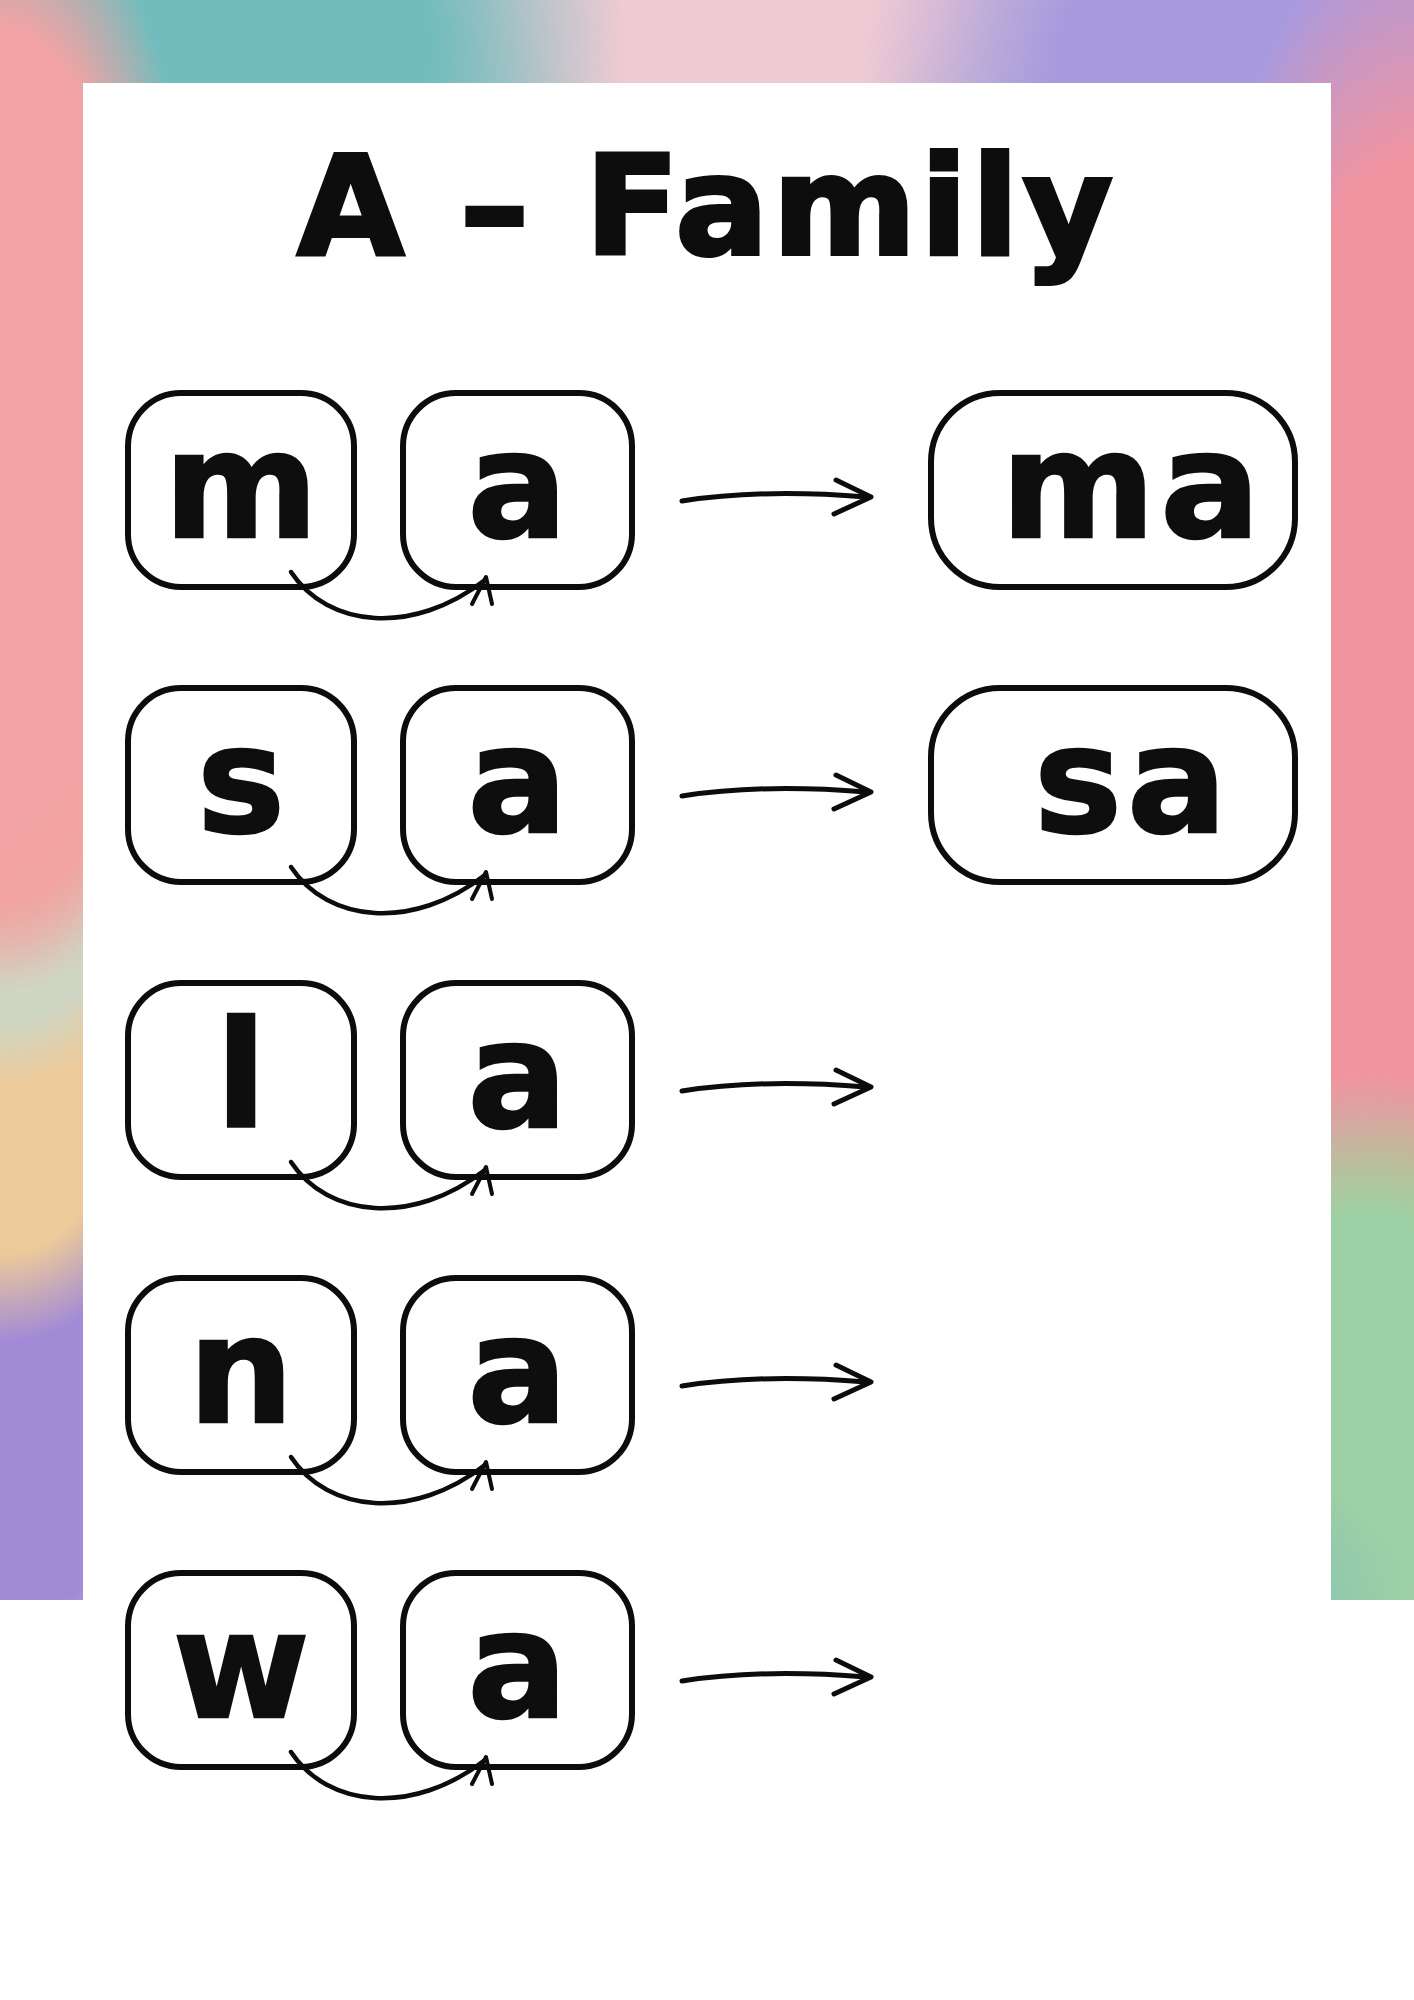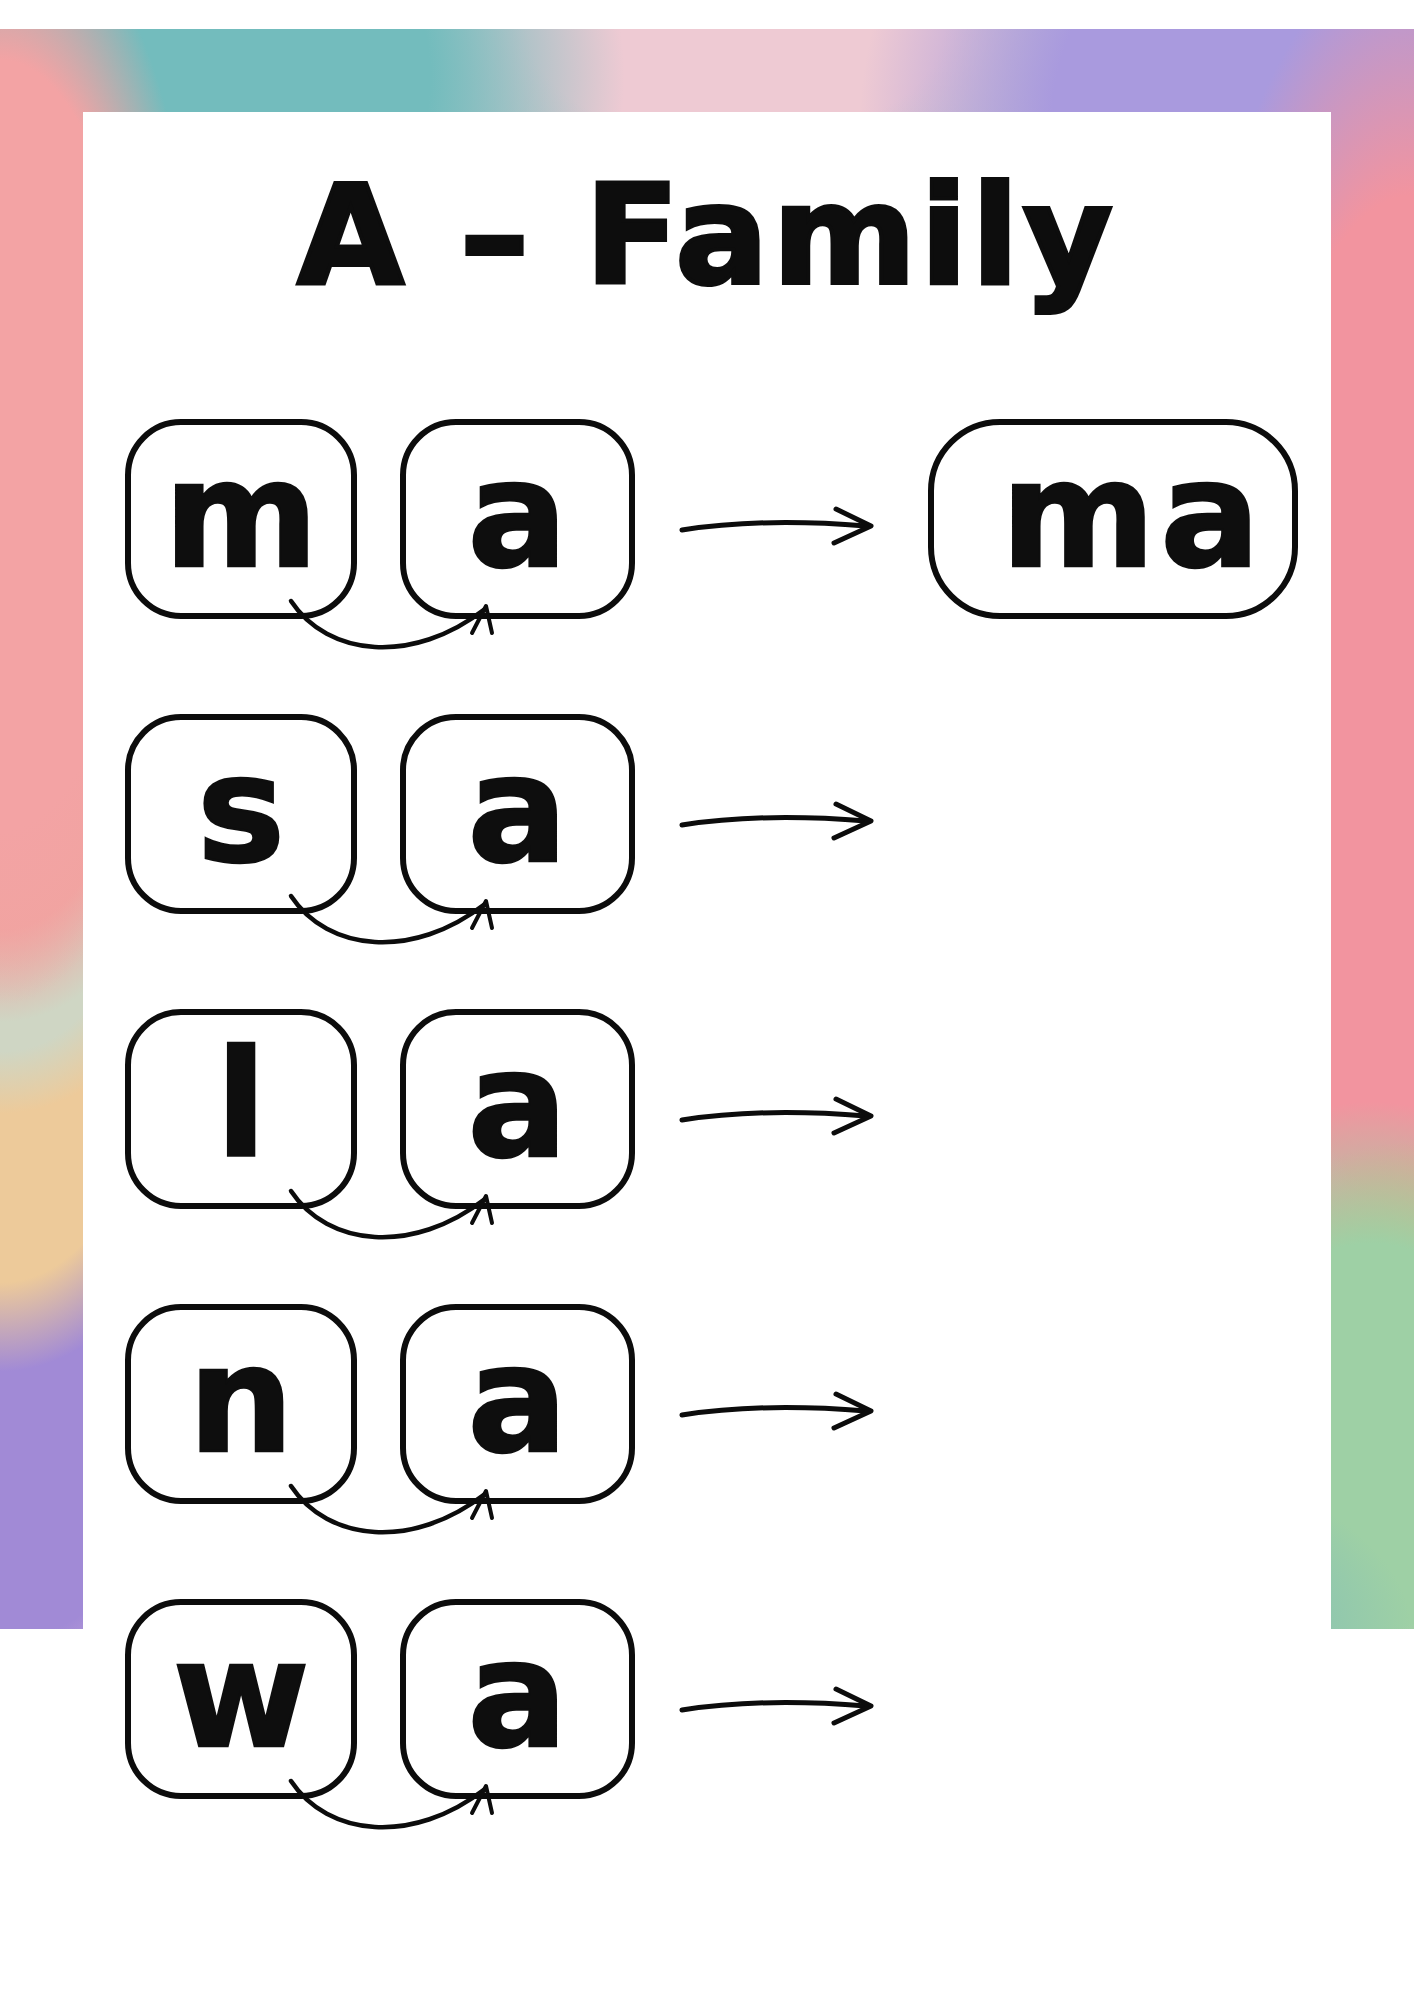--- a/index.html
+++ b/index.html
@@ -18,21 +18,20 @@
       radial-gradient(270px 230px at 14% 99%, #eec3de 0%, #eec3de 45%, rgba(238,195,222,0) 78%),
       radial-gradient(720px 270px at 55% 100%, #7fbcba 0%, #7fbcba 60%, rgba(127,188,186,0) 88%),
       radial-gradient(330px 430px at 97% 88%, #9ed0a5 0%, #9ed0a5 45%, rgba(158,208,165,0) 78%),
       radial-gradient(270px 270px at 100% 82%, #e5a878 0%, #e5a878 40%, rgba(229,168,120,0) 74%),
       radial-gradient(310px 250px at 100% 100%, #f5bccb 0%, #f5bccb 45%, rgba(245,188,203,0) 80%),
       radial-gradient(310px 920px at 100% 42%, #f2949f 0%, #f2949f 55%, rgba(242,148,159,0) 82%),
       radial-gradient(640px 540px at 97% 6%, #a99ade 0%, #a99ade 50%, rgba(169,154,222,0) 80%),
       radial-gradient(720px 520px at 6% 3%, #73bcbd 0%, #73bcbd 48%, rgba(115,188,189,0) 75%),
       radial-gradient(520px 280px at 52% 0%, #eecad3 0%, #eecad3 40%, rgba(238,202,211,0) 78%),
       linear-gradient(165deg, #9ccac6 0%, #e8c2cc 45%, #b9a8dd 100%);
-    margin-top: 29px;
   }
   .card{
     position:absolute;left:83px;top:83px;width:1248px;height:1834px;
     background:#ffffff;
   }
   .title{
     position:absolute;left:0;top:48px;width:100%;margin:0;
     text-align:center;
     font-size:138px;font-weight:bold;line-height:1.1;
     color:#0d0d0d;letter-spacing:4px;
@@ -101,20 +100,23 @@
         <span class="letter">a</span>
       </div>
       <svg class="arc" viewBox="0 0 250 85">
         <path d="M18,6 C55,62 140,70 212,14" stroke-width="4.5"></path>
         <path d="M199,38 L213,11 L219,38" stroke-width="4"></path>
       </svg>
       <svg class="arrow" viewBox="0 0 205 44">
         <path d="M4,25 C55,17 115,15 188,21" stroke-width="5"></path>
         <path d="M158,4 L193,21 L156,38" stroke-width="5"></path>
       </svg>
+      <div class="rbox">
+        <span class="result">sa</span>
+      </div>
     </div>
 
     <div class="row r2">
       <div class="lbox box1">
         <span class="letter">l</span>
       </div>
       <div class="lbox box2">
         <span class="letter">a</span>
       </div>
       <svg class="arc" viewBox="0 0 250 85">

